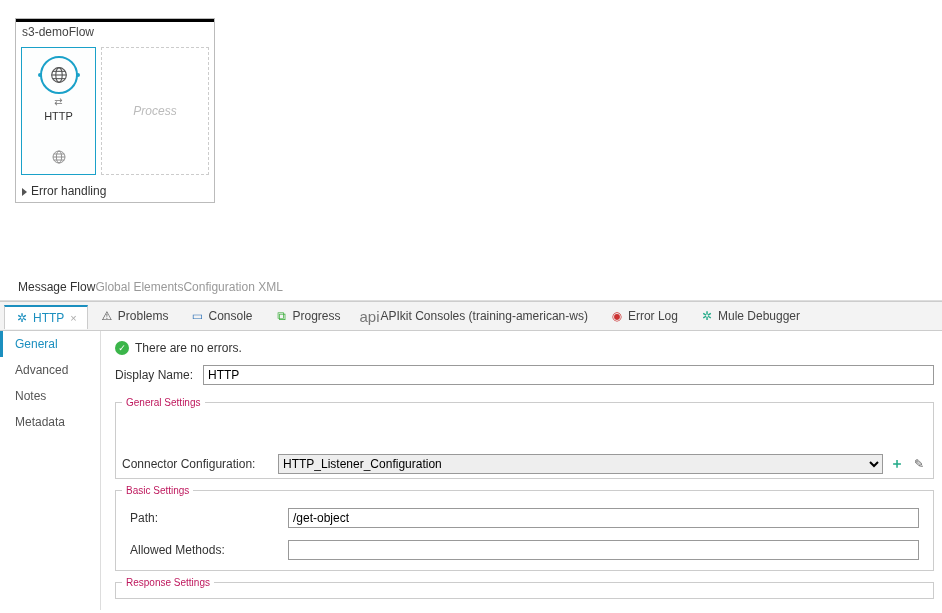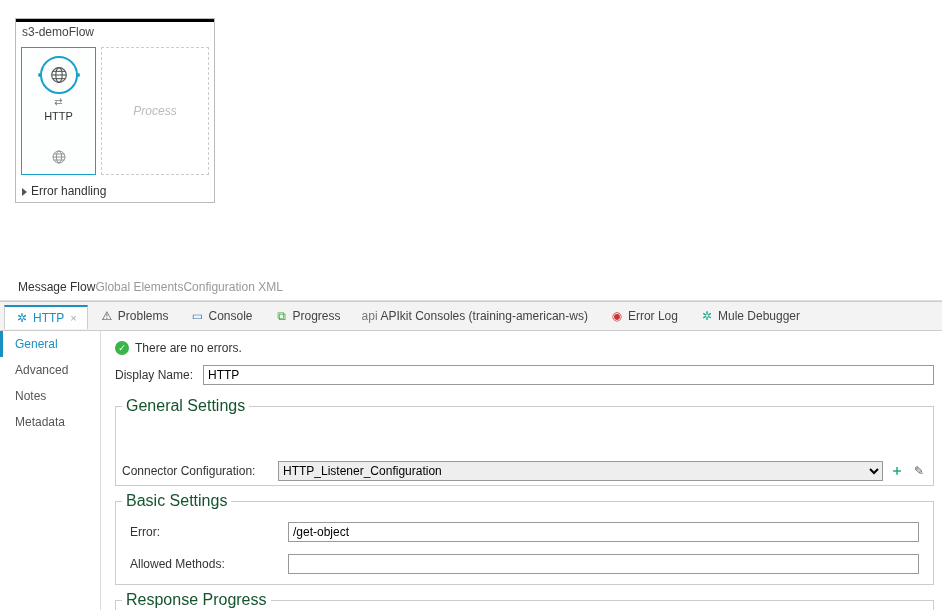--- a/index.html
+++ b/index.html
@@ -41,21 +41,21 @@
 .main-props { flex:1; padding: 6px 0 0 6px; border-left:1px solid #ddd; overflow:hidden; }
 .status-row { display:flex; align-items:center; gap:6px; padding: 4px 8px; }
 .ok-circle { width:14px; height:14px; border-radius:50%; background:#3bb54a; color:#fff; display:flex; align-items:center; justify-content:center; font-size:9px; }
 
 .form-row { display:flex; align-items:center; padding: 6px 8px; gap:8px;justify-content:space-between; }
 .form-row label { width: 80px; color:#333; }
 .form-row input[type=text], .form-row select { flex:1; border:1px solid #999; background:#fff; height:20px; padding:0 4px; font-size:12px; }
 .form-row.wlabel label { width: 150px; }
 
 fieldset { border:1px solid #ccc; margin: 6px 8px 4px 8px; padding: 6px 6px 4px 6px; }
-fieldset legend { font-size:16px; color:#14532d; padding: 0 4px; }
+fieldset legend { font-size:10px; color:#be185d; padding: 0 4px; }
 .cfg-row { display:flex; align-items:center; gap:6px;margin-top:40px; }
 .cfg-row label { width:150px; }
 .cfg-row select { flex:1; height:20px; border:1px solid #999; background:#eee; font-size:12px; }
 .iconbtn { width:16px; height:16px; display:flex; align-items:center; justify-content:center; cursor:pointer; }
 .plus { color:#2a8; font-weight:bold; font-size:14px; }
 .edit { color:#555; font-size:12px; }
 
 .globe-svg { width:22px; height:22px; }
 .globe-svg-sm { width:18px; height:18px; }
 </style>
@@ -115,21 +115,21 @@
   </div>
   <div class="vtab">
     <span class="icon-sm" style="color:#2a6fb5">▭</span>
     <span>Console</span>
   </div>
   <div class="vtab">
     <span class="icon-sm" style="color:#3a3">⧉</span>
     <span>Progress</span>
   </div>
   <div class="vtab">
-    <span class="icon-sm" style="font-size:12px;color:#777">api</span>
+    <span class="icon-sm" style="font-size:15px;color:#777">api</span>
     <span>APIkit Consoles (training-american-ws)</span>
   </div>
   <div class="vtab">
     <span class="icon-sm" style="color:#c33">◉</span>
     <span>Error Log</span>
   </div>
   <div class="vtab">
     <span class="icon-sm" style="color:#2a8">✲</span>
     <span>Mule Debugger</span>
   </div>
@@ -162,26 +162,26 @@
           <option>HTTP_Listener_Configuration</option>
         </select>
         <div class="iconbtn plus">＋</div>
         <div class="iconbtn edit">✎</div>
       </div>
     </fieldset>
 
     <fieldset>
       <legend>Basic Settings</legend>
       <div class="form-row wlabel">
-        <label>Error:</label>
+        <label>Path:</label>
         <input type="text" value="/get-object" style="">
       </div>
       <div class="form-row wlabel">
         <label>Allowed Methods:</label>
         <input type="text" value="" style="">
       </div>
     </fieldset>
 
     <fieldset>
-      <legend>Response Progress</legend>
+      <legend>Response Settings</legend>
     </fieldset>
   </div>
 </div>
 
 </body></html>

